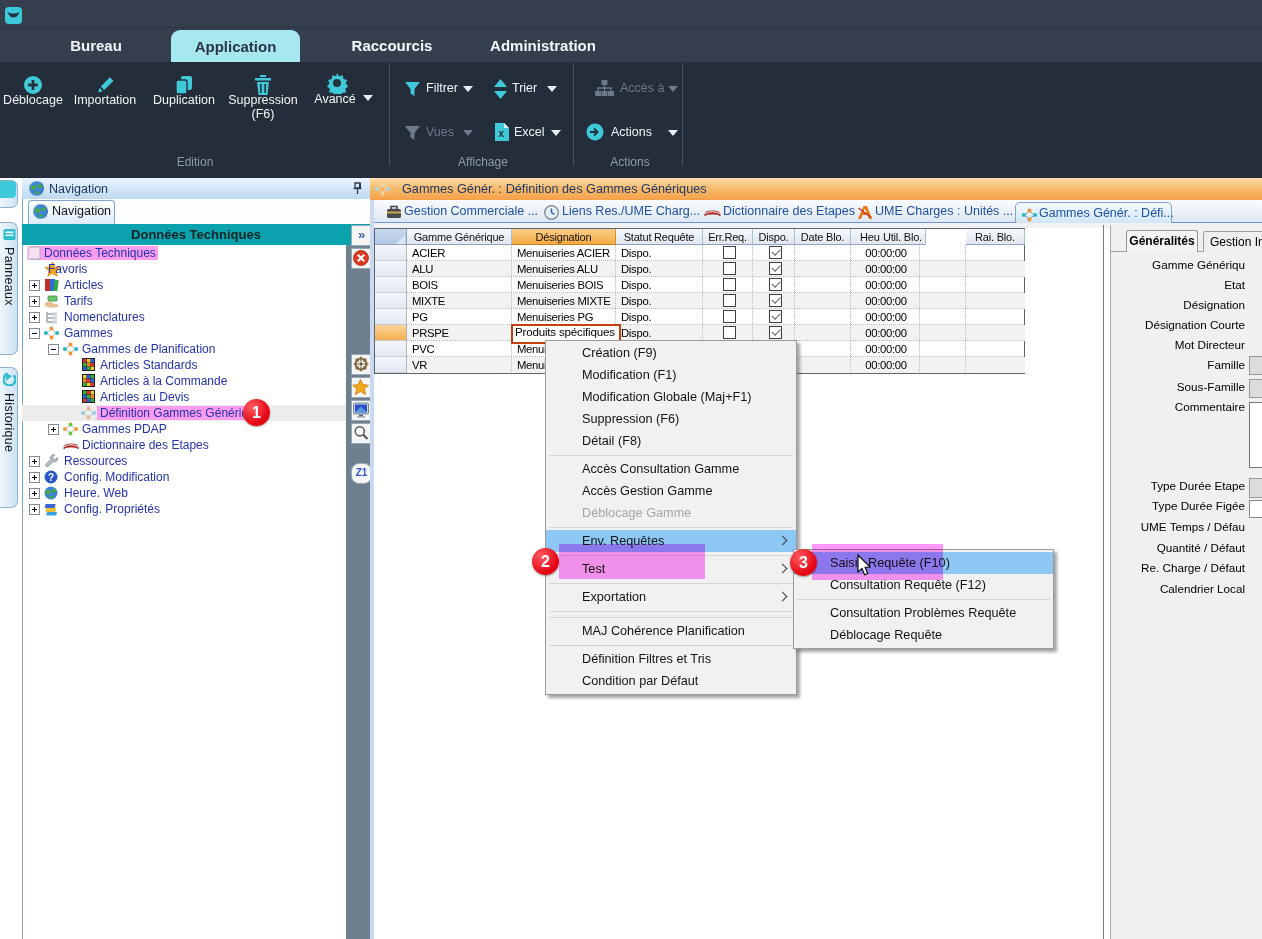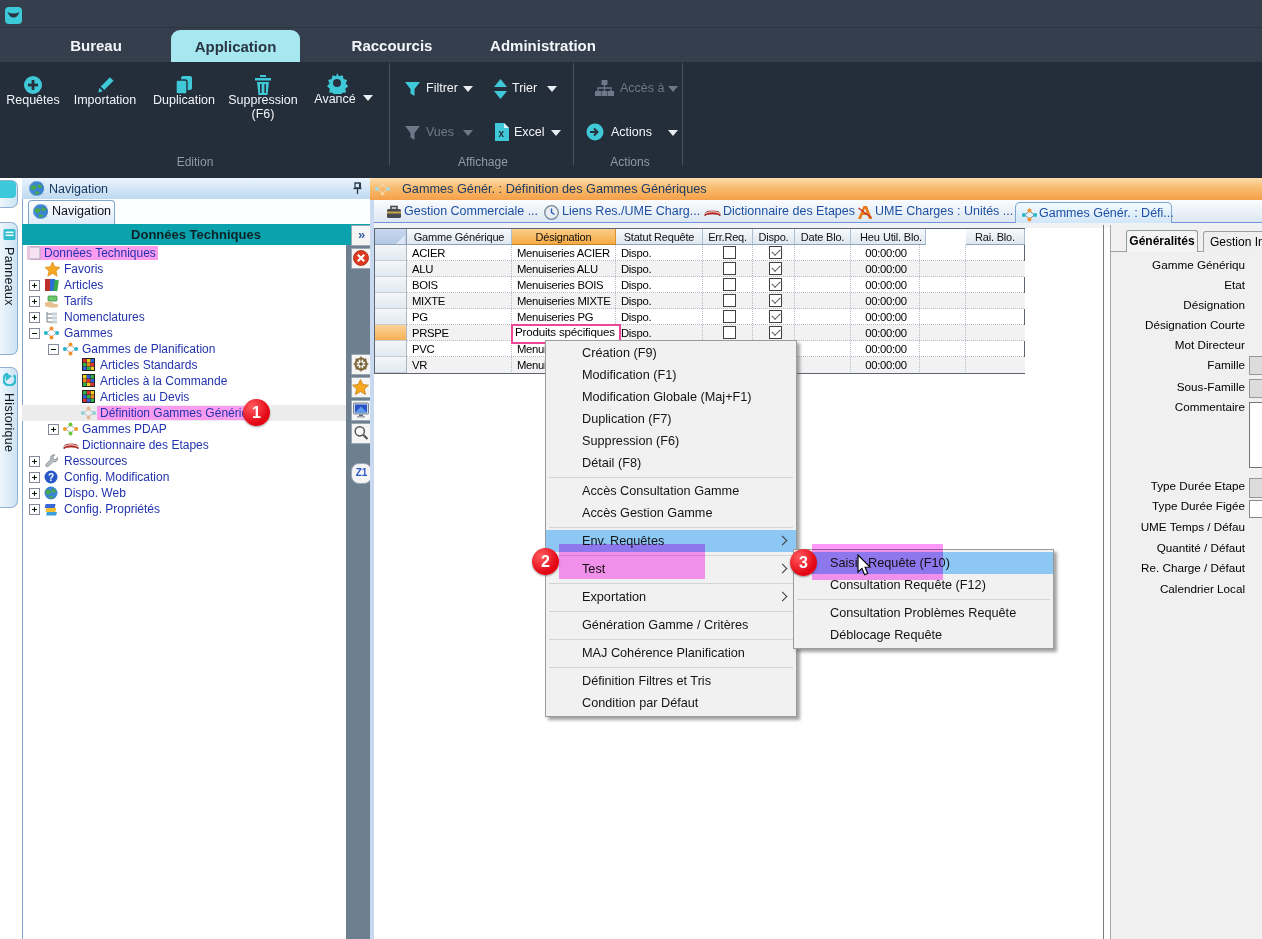--- a/index.html
+++ b/index.html
@@ -87,21 +87,21 @@
 <div class="ab rlbl" style="left:120px;width:150px">Edition</div>
 <div class="ab rlbl" style="left:408px;width:150px">Affichage</div>
 <div class="ab rlbl" style="left:555px;width:150px">Actions</div>
 <div id="ribbonbtns">
 
 <svg class="ab" style="left:23px;top:75px" width="20" height="20">
       <circle cx="10" cy="10" r="9" fill="#3fc8d8"></circle>
       <rect x="8.6" y="5" width="2.8" height="10" fill="#26303e"></rect>
       <rect x="5" y="8.6" width="10" height="2.8" fill="#26303e"></rect>
     </svg>
-<div class="ab rbtxt" style="left:0px;top:93px;width:66px;text-align:center">Requêtes</div>
+<div class="ab rbtxt" style="left:0px;top:93px;width:66px;text-align:center">Déblocage</div>
 <svg class="ab" style="left:95px;top:75px" width="20" height="20">
       <g transform="rotate(45 10 10)">
         <rect x="8" y="1" width="5" height="13" fill="#3fc8d8"></rect>
         <polygon points="8,16 13,16 10.5,20" fill="#3fc8d8"></polygon>
       </g>
     </svg>
 <div class="ab rbtxt" style="left:63px;top:93px;width:84px;text-align:center">Importation</div>
 <svg class="ab" style="left:173px;top:74px" width="22" height="22">
       <rect x="8" y="2" width="11" height="14" rx="2" fill="#3fc8d8"></rect>
       <rect x="3" y="6" width="11" height="14" rx="2" fill="#3fc8d8" stroke="#26303e" stroke-width="1.4"></rect>
@@ -257,21 +257,21 @@
  <svg class="ab" style="left:5px;top:1px;z-index:1" width="14" height="14">
         <rect x="1" y="1" width="12" height="12" fill="#f6e2f2" stroke="#a8b0b8"></rect>
         <rect x="0" y="0" width="3" height="14" fill="#e8c8e0"></rect>
       </svg>
  <span class="ab tt" style="left:22px;z-index:1">Données Techniques</span>
     </div>
 <div class="trow" style="top:261px">
       <svg class="ab" style="left:23px;top:1px" width="15" height="15">
         <polygon points="7.5,0 9.7,4.8 15,5.4 11,9 12.2,14.2 7.5,11.4 2.8,14.2 4,9 0,5.4 5.3,4.8" fill="#f5a623" stroke="#d88a10" stroke-width="0.7"></polygon>
       </svg>
-      <span class="ab tt" style="left:42px">Favoris</span>
+      <span class="ab tt" style="left:26px">Favoris</span>
     </div>
 <div class="trow" style="top:277px">
       <span class="exp" style="left:7px">
         <i></i>
         <b></b>
       </span>
  <svg class="ab" style="left:22px;top:1px" width="15" height="14">
         <rect x="1" y="1" width="5" height="12" fill="#c03028"></rect>
         <rect x="6" y="1" width="5" height="12" fill="#2a6fd8"></rect>
         <rect x="10" y="2" width="4" height="11" fill="#36a846" transform="rotate(8 12 8)"></rect>
@@ -433,21 +433,21 @@
       <span class="exp" style="left:7px">
         <i></i>
         <b></b>
       </span>
  <svg class="ab" style="left:22px;top:1px" width="14" height="14">
         <circle cx="7" cy="7" r="6.5" fill="#3a85d4"></circle>
         <path d="M1.5 5 Q3.5 3 5.5 4 Q8 5 6.5 7 Q4.5 9.5 2.5 8 Q1 6.5 1.5 5z" fill="#4aa84a"></path>
         <path d="M8.5 2.5 q3 0.5 4 2.5 q-1.5 2 -3.5 1.5 q-2 -2 -0.5 -4z" fill="#4aa84a"></path>
         <path d="M5.5 10 q3 -0.5 4.5 1 q-2 2 -4.5 1.2 z" fill="#4aa84a"></path>
       </svg>
- <span class="ab tt" style="left:42px">Dispo. Web</span>
+ <span class="ab tt" style="left:42px">Heure. Web</span>
     </div>
 <div class="trow" style="top:501px">
       <span class="exp" style="left:7px">
         <i></i>
         <b></b>
       </span>
  <svg class="ab" style="left:22px;top:1px" width="15" height="14">
         <rect x="2" y="2" width="10" height="4" fill="#3868d8" transform="skewX(-12)"></rect>
         <rect x="3.6" y="6" width="10" height="4" fill="#f0c030" transform="skewX(-12)"></rect>
         <rect x="5" y="10" width="10" height="3.4" fill="#38a0e0" transform="skewX(-12)"></rect>
@@ -594,21 +594,21 @@
     <div class="cbx" style="left:723px;top:358px"></div>
 <div class="cbx ck" style="left:769px;top:246px"></div>
     <div class="cbx ck" style="left:769px;top:262px"></div>
 <div class="cbx ck" style="left:769px;top:278px"></div>
     <div class="cbx ck" style="left:769px;top:294px"></div>
 <div class="cbx ck" style="left:769px;top:310px"></div>
     <div class="cbx ck" style="left:769px;top:326px"></div>
 <div class="cbx ck" style="left:769px;top:342px"></div>
     <div class="cbx ck" style="left:769px;top:358px"></div>
 
-<div class="ab" style="left:511px;top:324px;width:104px;height:16px;border:2px solid #ec4899;background:#fff;z-index:5;line-height:12px;font-size:11.6px;letter-spacing:-0.2px;padding-left:2px;overflow:hidden;white-space:nowrap">Produits spécifiques</div>
+<div class="ab" style="left:511px;top:324px;width:104px;height:16px;border:2px solid #c2410c;background:#fff;z-index:5;line-height:12px;font-size:11.6px;letter-spacing:-0.2px;padding-left:2px;overflow:hidden;white-space:nowrap">Produits spécifiques</div>
 </div>
 <div id="rpanelcontent">
 <div class="ab" style="left:1110px;top:251px;width:152px;height:1px;background:#9aa0a8"></div>
 <div class="ab" style="left:1126px;top:230px;width:70px;height:21px;background:#f4f4f4;border:1px solid #8e9aa0;border-bottom:none;border-radius:3px 3px 0 0;text-align:center;line-height:21px;font-weight:bold;font-size:12px">Généralités</div>
 <div class="ab" style="left:1203px;top:231px;width:80px;height:20px;background:#efefef;border:1px solid #9aa0a8;border-bottom:none;border-radius:3px 3px 0 0;line-height:20px;font-size:12px;padding-left:6px">Gestion Info...</div>
 <div class="rlabel" style="top:258px">Gamme Génériqu</div>
 <div class="rlabel" style="top:278px">Etat</div>
 <div class="rlabel" style="top:298px">Désignation</div>
 <div class="rlabel" style="top:318px">Désignation Courte</div>
 <div class="rlabel" style="top:338px">Mot Directeur</div>
@@ -626,44 +626,43 @@
 <div class="ab" style="left:1249px;top:402px;width:13px;height:64px;background:#fff;border:1px solid #777"></div>
 <div class="ab" style="left:1249px;top:478px;width:13px;height:18px;background:#dcdcdc;border:1px solid #999"></div>
 <div class="ab" style="left:1249px;top:500px;width:13px;height:16px;background:#fff;border:1px solid #888"></div>
 </div>
 <div id="menus">
 <div class="menu" style="left:545px;top:340px;width:250px">
  <div style="height:1px"></div>
  <div class="mi">Création (F9)</div>
  <div class="mi">Modification (F1)</div>
  <div class="mi">Modification Globale (Maj+F1)</div>
- <div class="mi">Duplication (F7)</div>
  <div class="mi">Suppression (F6)</div>
  <div class="mi">Détail (F8)</div>
  <div class="msep">
         <i></i>
       </div>
  <div class="mi">Accès Consultation Gamme</div>
  <div class="mi">Accès Gestion Gamme</div>
+ <div class="mi dis">Déblocage Gamme</div>
  <div class="msep">
         <i></i>
       </div>
  <div class="mi hl">Env. Requêtes<span class="sub"></span></div>
  <div class="msep">
         <i></i>
       </div>
  <div class="mi">Test<span class="sub"></span></div>
  <div class="msep">
         <i></i>
       </div>
  <div class="mi">Exportation<span class="sub"></span></div>
  <div class="msep">
         <i></i>
       </div>
- <div class="mi">Génération Gamme / Critères</div>
  <div class="msep">
         <i></i>
       </div>
  <div class="mi">MAJ Cohérence Planification</div>
  <div class="msep">
         <i></i>
       </div>
  <div class="mi">Définition Filtres et Tris</div>
  <div class="mi">Condition par Défaut</div>
  <div style="height:2px"></div>

